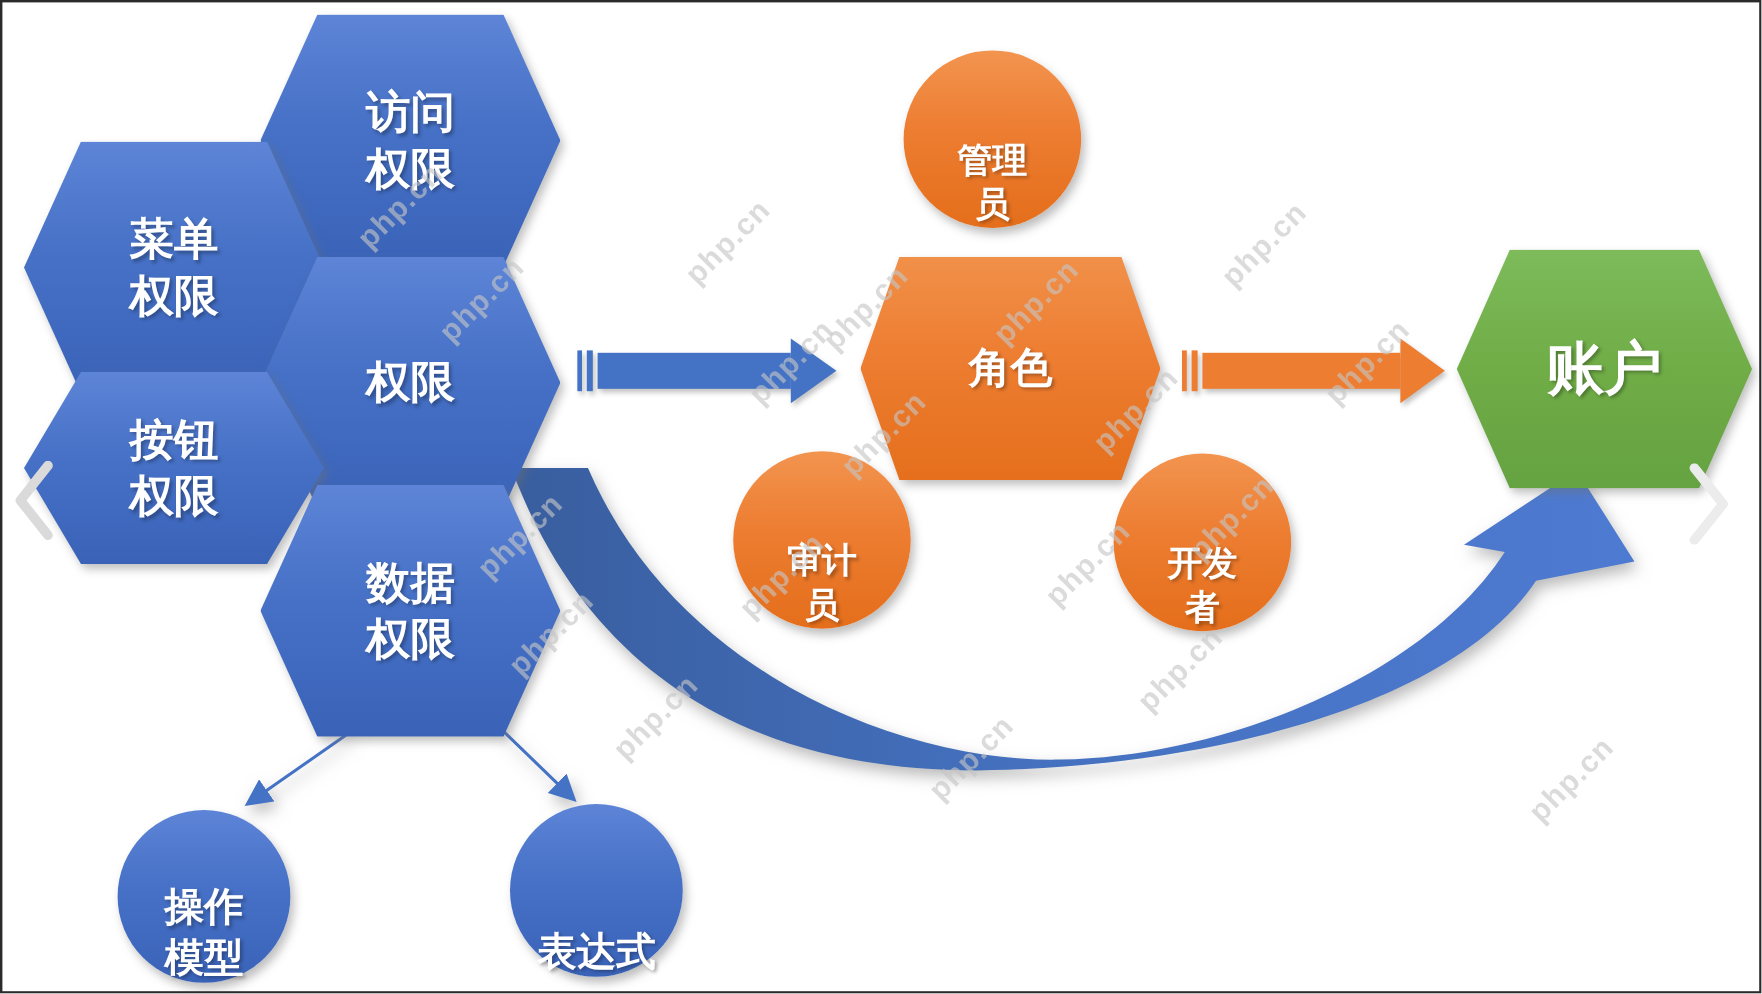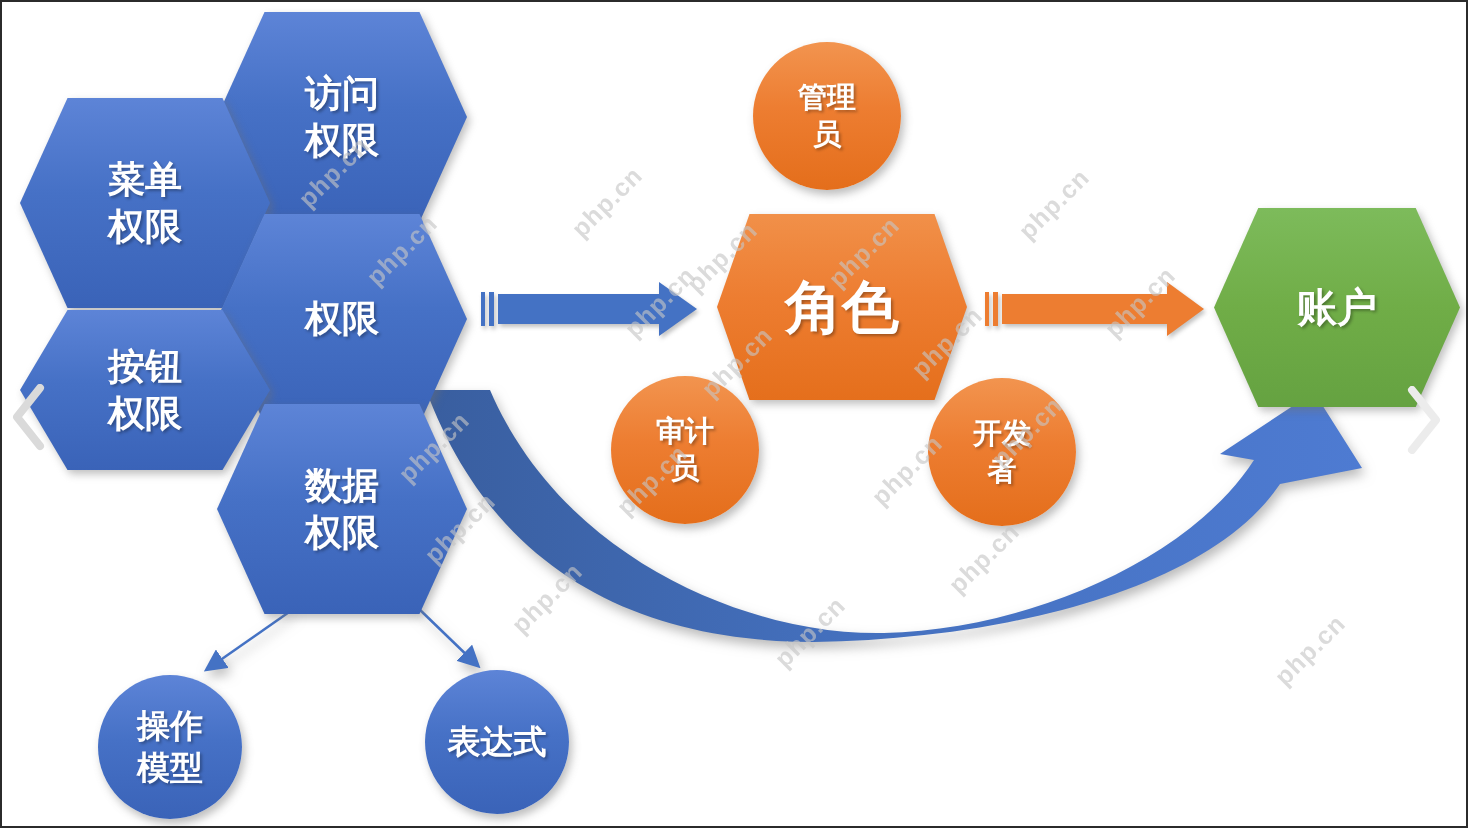--- a/index.html
+++ b/index.html
@@ -18,26 +18,26 @@
   .hex-blue .hex-in{background:linear-gradient(180deg,#5d84d7 0%,#4671c6 45%,#3a63b8 100%);}
   .hex-orange .hex-in{background:linear-gradient(180deg,#f19049 0%,#ed7d31 45%,#e56f1c 100%);
     clip-path:polygon(13% 0,87% 0,100% 50%,87% 100%,13% 100%,0 50%);}
   .hex-green .hex-in{background:linear-gradient(180deg,#7dbb5b 0%,#70ad47 50%,#65a241 100%);
     clip-path:polygon(18% 0,82% 0,100% 50%,82% 100%,18% 100%,0 50%);}
   .label{
     color:#fff;font-weight:bold;white-space:pre-line;line-height:1.28;
     text-shadow:2px 2px 3px rgba(0,0,0,.30);
   }
   .fs-hex{font-size:37px;}
-  .fs-role{font-size:57px;}
-  .fs-account{font-size:40px;}
+  .fs-role{font-size:35px;}
+  .fs-account{font-size:48px;}
   
   .circle{
     position:absolute;z-index:3;border-radius:50%;
-    display:flex;align-items:center;justify-content:center;text-align:center;
+    display:flex;align-items:flex-end;justify-content:center;text-align:center;
     box-shadow:3px 5px 8px rgba(110,110,110,.45);
   }
   .c-orange{background:linear-gradient(180deg,#f2944f 0%,#ed7d31 45%,#e46e1b 100%);}
   .c-blue{background:linear-gradient(180deg,#5d84d7 0%,#4671c6 45%,#3a63b8 100%);}
   .fs-circle{font-size:29px;}
   .fs-circle-lg{font-size:33px;}
   
   .underlay{position:absolute;left:0;top:0;z-index:1;pointer-events:none;}
   .striped{position:absolute;z-index:2;filter:drop-shadow(2px 3px 2px rgba(120,120,120,.45));}
   .curve-shadow{filter:drop-shadow(3px 6px 6px rgba(115,115,115,.5));}
@@ -79,21 +79,21 @@
     <line x1="290" y1="608" x2="207" y2="666" stroke="#4472C4" stroke-width="2.5" marker-end="url(#mArrow)"></line>
     <line x1="415" y1="605" x2="474" y2="662" stroke="#4472C4" stroke-width="2.5" marker-end="url(#mArrow)"></line>
   </svg>
 
   <div class="hex hex-blue" style="left:215px;top:10px;width:250px;height:210px">
     <div class="hex-in">
         <span class="label fs-hex">访问
 权限</span>
       </div>
   </div>
-  <div class="hex hex-blue" style="left:18px;top:96px;width:250px;height:210px">
+  <div class="hex hex-blue" style="left:18px;top:116px;width:250px;height:210px">
     <div class="hex-in">
         <span class="label fs-hex">菜单
 权限</span>
       </div>
   </div>
   <div class="hex hex-blue" style="left:215px;top:212px;width:250px;height:210px">
     <div class="hex-in">
         <span class="label fs-hex">权限</span>
       </div>
   </div>

